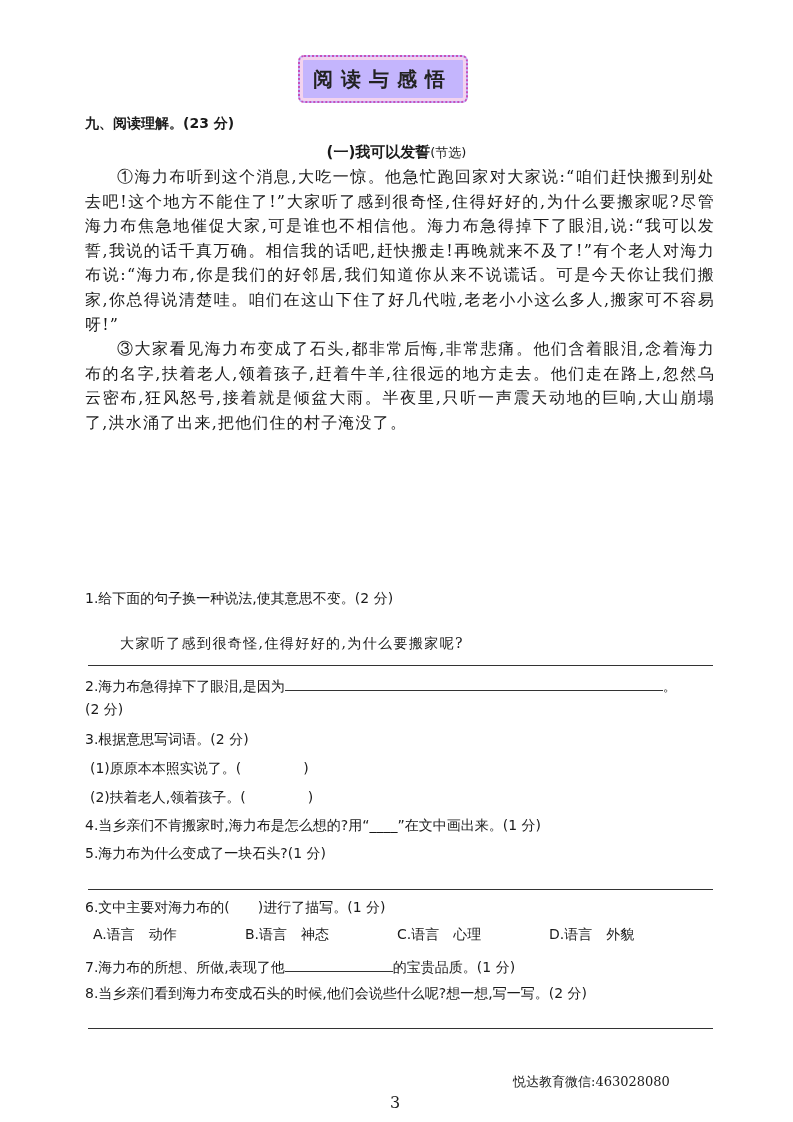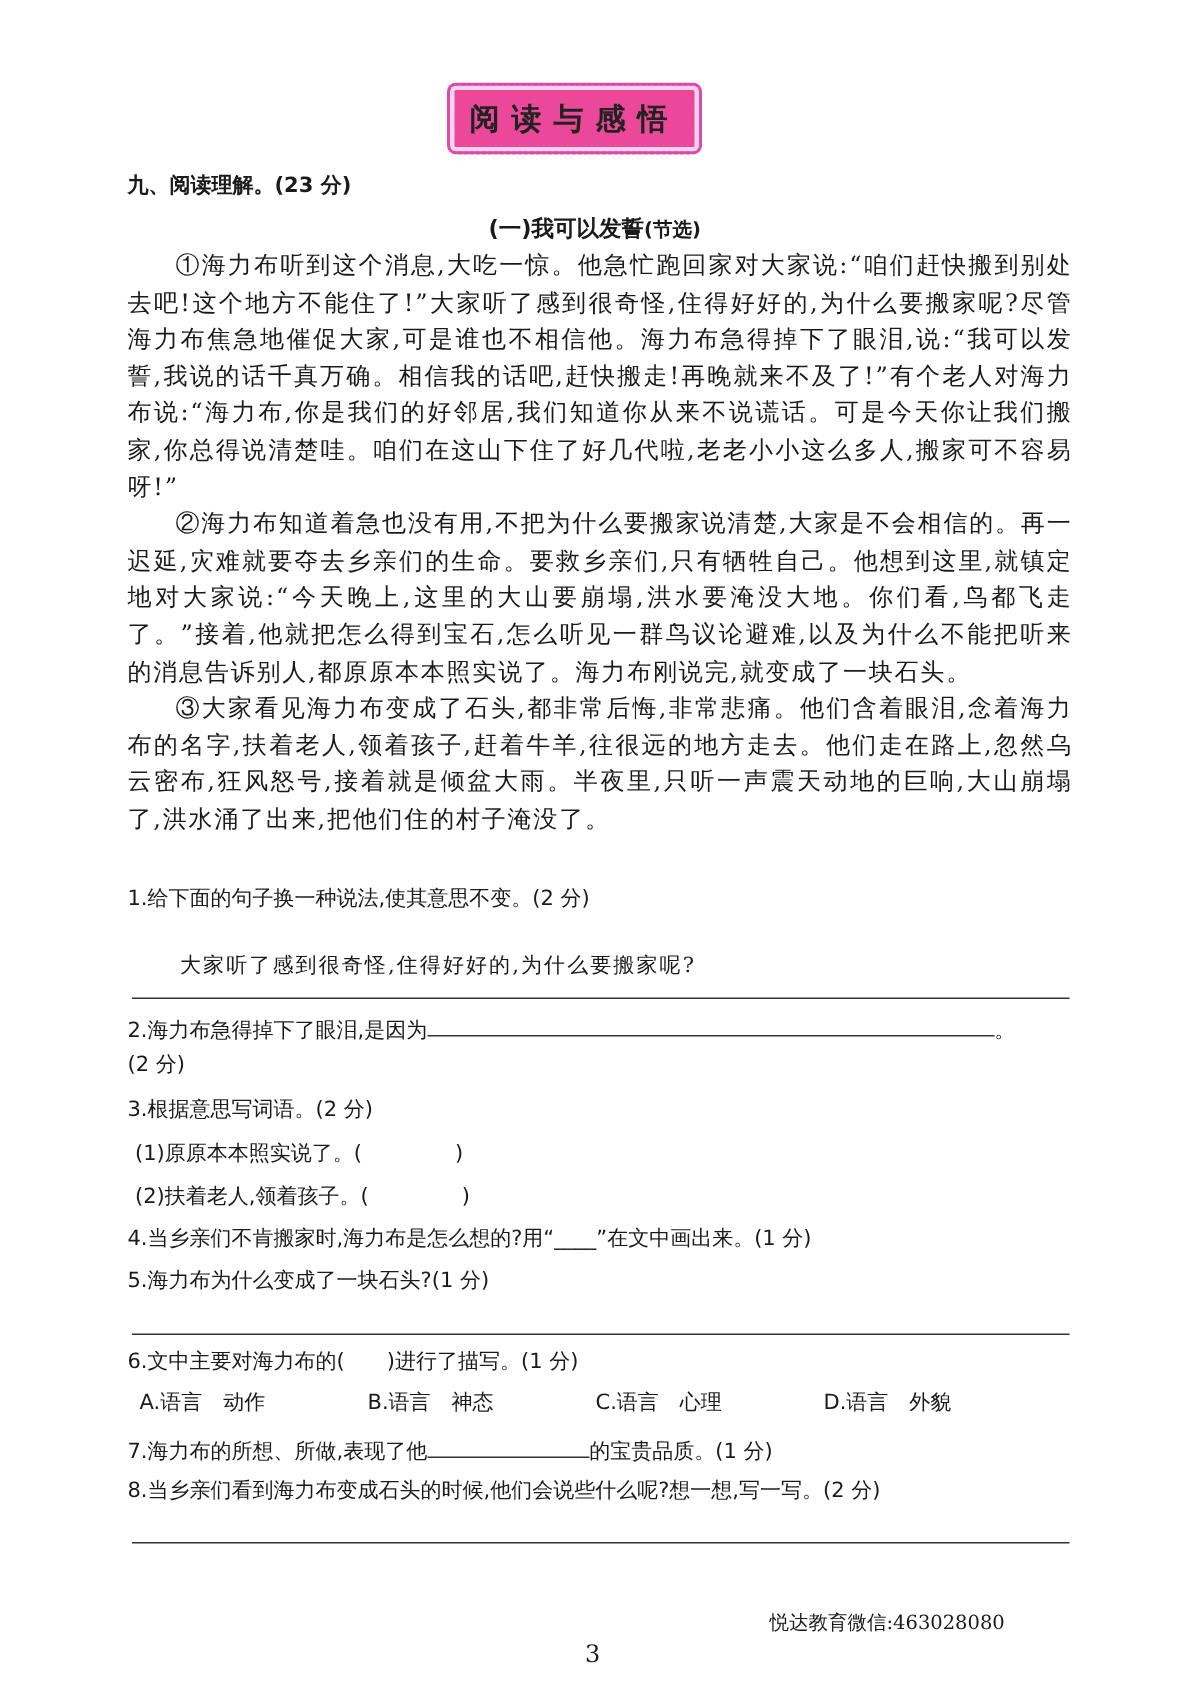--- a/index.html
+++ b/index.html
@@ -1,25 +1,25 @@
 <!DOCTYPE html>
 <html><head>
 <meta charset="utf-8">
 <style>
   html, body { margin:0; padding:0; background:#fff; }
   body { width:793px; height:1122px; position:relative; overflow:hidden;
          font-family:"DejaVu Serif","Liberation Serif",serif; color:#1a1a1a; }
   .banner { position:absolute; left:298px; top:55px; width:166px; height:44px;
             border:2px dotted #c94fb8; border-radius:6px; box-shadow:0 0 0 3px #f3d3ee inset;
-            display:flex; align-items:center; justify-content:center; background:#ec4899; }
+            display:flex; align-items:center; justify-content:center; background:#c4b5fd; }
   .banner span { font-size:20px; font-weight:bold; letter-spacing:8px; font-family:"DejaVu Sans",sans-serif; color:#222; }
   .sec { position:absolute; left:85px; top:115px; font-size:14px; font-weight:bold; font-family:"DejaVu Sans",sans-serif; }
   .sec .pts { font-weight:bold; }
   .title { position:absolute; left:0; width:793px; top:143px; text-align:center; font-size:15px; font-family:"DejaVu Sans",sans-serif; font-weight:bold; }
-  .title .sub { font-weight:bold; font-size:13px; }
+  .title .sub { font-weight:normal; font-size:13px; }
   .passage { position:absolute; left:85px; top:165px; width:630px; font-size:16px; line-height:24.6px; letter-spacing:1.2px; text-align:justify; }
   .passage p { margin:0; text-indent:2em; }
   .q { position:absolute; left:85px; font-size:14px; font-family:"DejaVu Sans",sans-serif; white-space:nowrap; }
   .quote { position:absolute; left:120px; top:635px; font-size:14px; letter-spacing:1.4px; }
   .ansline { position:absolute; left:88px; width:625px; border-top:1.2px solid #333; height:0; }
   .blank { display:inline-block; border-bottom:1.2px solid #333; vertical-align:baseline; height:14px; }
   .paren-gap { display:inline-block; width:62px; }
   .opts { position:absolute; left:93px; top:926px; font-size:14px; font-family:"DejaVu Sans",sans-serif; }
   .opts span { display:inline-block; }
   .footer-wx { position:absolute; left:513px; top:1073px; font-size:13px; }
@@ -35,21 +35,20 @@
 <div class="sec">
   <span>九、阅读理解。</span><span class="pts">(23 分)</span>
 </div>
 
 <div class="title">
   <span>(一)我可以发誓</span><span class="sub">(节选)</span>
 </div>
 
 <div class="passage">
   <p>①海力布听到这个消息,大吃一惊。他急忙跑回家对大家说:“咱们赶快搬到别处去吧!这个地方不能住了!”大家听了感到很奇怪,住得好好的,为什么要搬家呢?尽管海力布焦急地催促大家,可是谁也不相信他。海力布急得掉下了眼泪,说:“我可以发誓,我说的话千真万确。相信我的话吧,赶快搬走!再晚就来不及了!”有个老人对海力布说:“海力布,你是我们的好邻居,我们知道你从来不说谎话。可是今天你让我们搬家,你总得说清楚哇。咱们在这山下住了好几代啦,老老小小这么多人,搬家可不容易呀!”</p>
-  <p>②海力布知道着急也没有用,不把为什么要搬家说清楚,大家是不会相信的。再一迟延,灾难就要夺去乡亲们的生命。要救乡亲们,只有牺牲自己。他想到这里,就镇定地对大家说:“今天晚上,这里的大山要崩塌,洪水要淹没大地。你们看,鸟都飞走了。”接着,他就把怎么得到宝石,怎么听见一群鸟议论避难,以及为什么不能把听来的消息告诉别人,都原原本本照实说了。海力布刚说完,就变成了一块石头。</p>
   <p>③大家看见海力布变成了石头,都非常后悔,非常悲痛。他们含着眼泪,念着海力布的名字,扶着老人,领着孩子,赶着牛羊,往很远的地方走去。他们走在路上,忽然乌云密布,狂风怒号,接着就是倾盆大雨。半夜里,只听一声震天动地的巨响,大山崩塌了,洪水涌了出来,把他们住的村子淹没了。</p>
 </div>
 
 <div class="q" style="top:590px">1.给下面的句子换一种说法,使其意思不变。(2 分)</div>
 <div class="quote">大家听了感到很奇怪,住得好好的,为什么要搬家呢?</div>
 <div class="ansline" style="top:665px"></div>
 
 <div class="q" style="top:676px">
   <span>2.海力布急得掉下了眼泪,是因为</span><span class="blank" style="width:378px"></span><span>。</span>
 </div>

